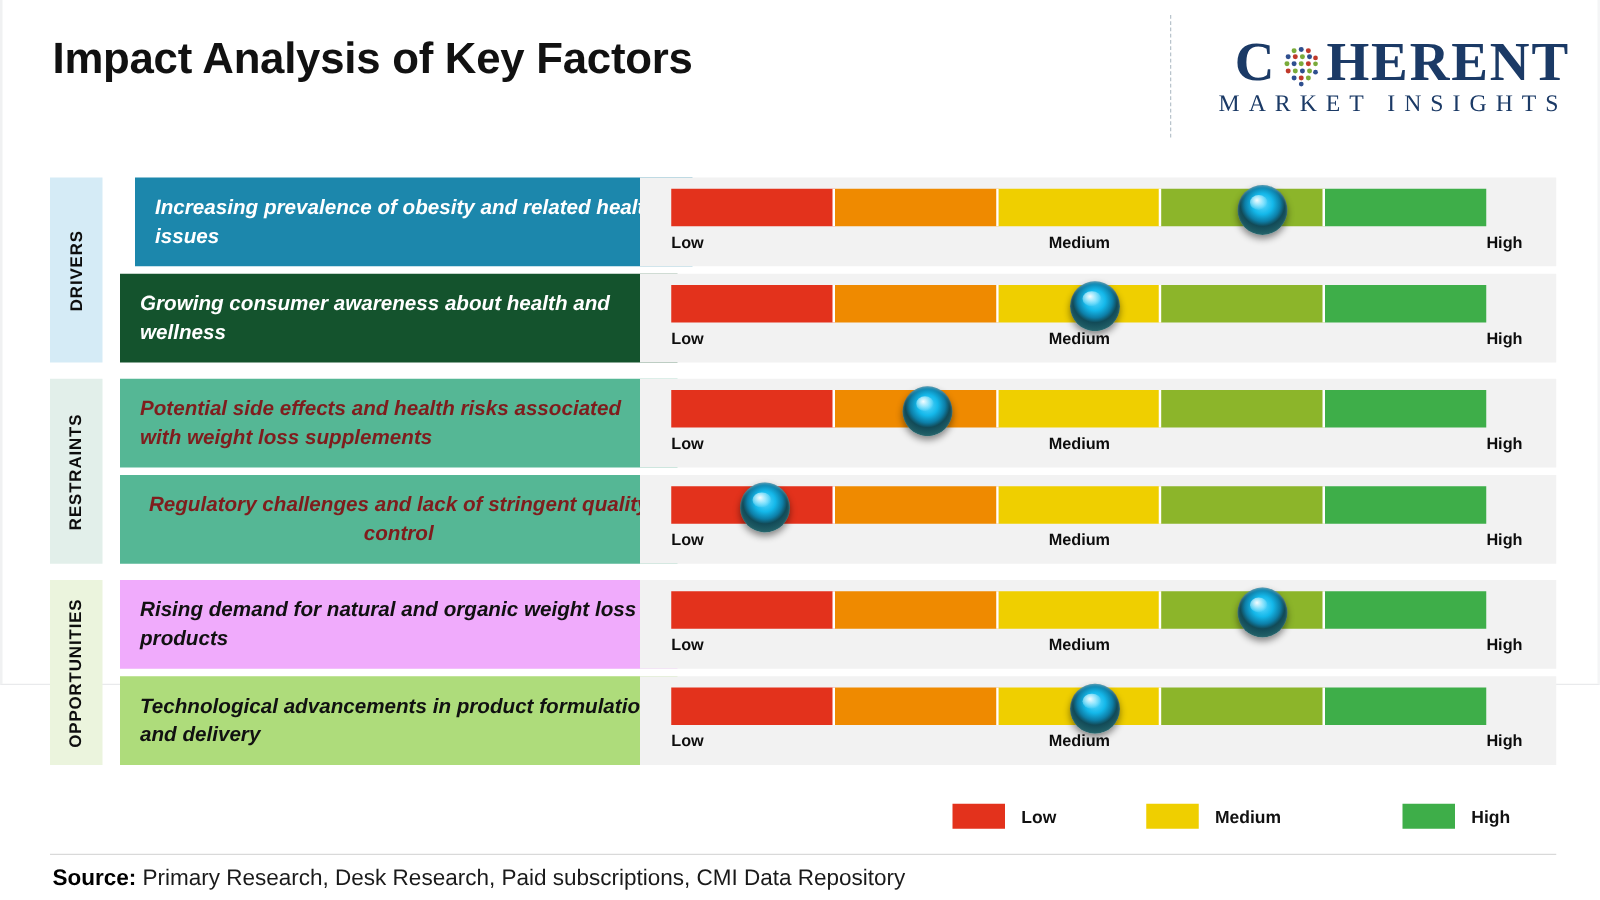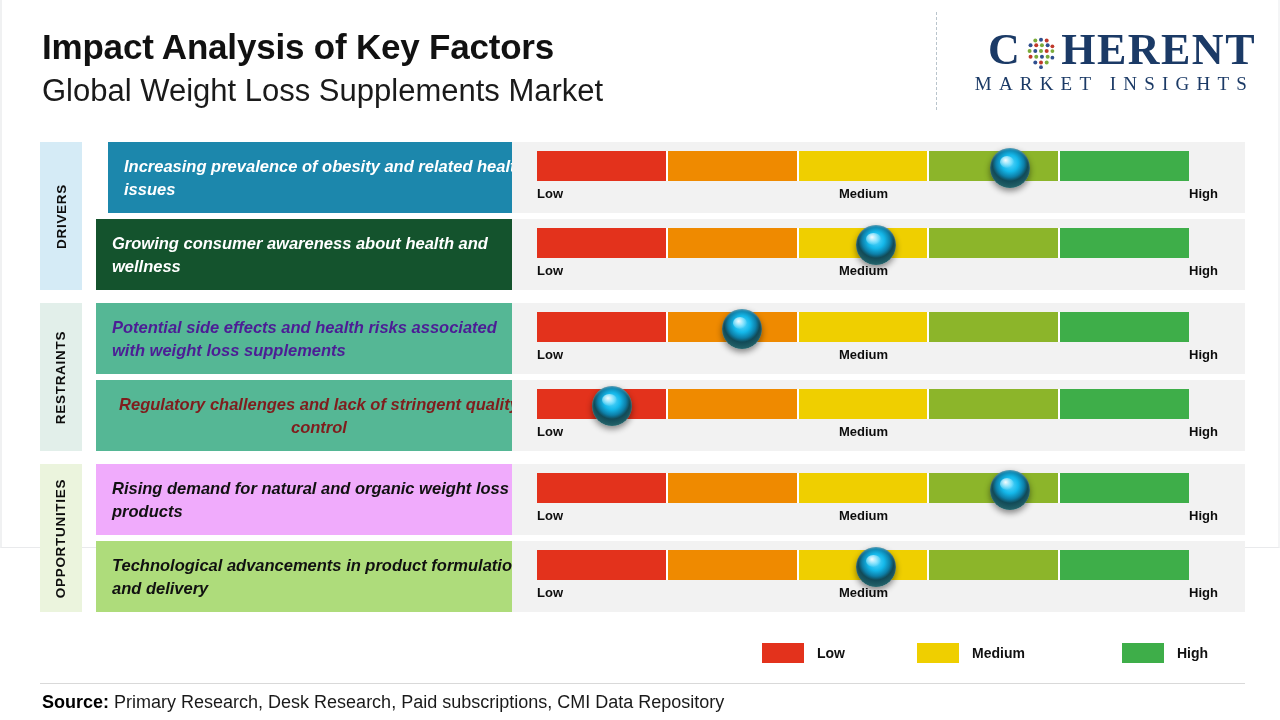--- a/index.html
+++ b/index.html
@@ -271,21 +271,20 @@
     color: #000000;
   }
 </style>
 </head>
 <body>
 
 <div id="slide">
 
   <div id="header">
     <div class="title-main">Impact Analysis of Key Factors</div>
-    <div class="title-sub">Global Weight Loss Supplements Market</div>
   </div>
 
   <div id="logo-block">
     <div id="logo-divider"></div>
     <div id="logo-inner">
       <div class="logo-word">
         <span>C</span>
         <span class="logo-globe">
           <svg viewBox="0 0 40 40" width="38" height="38" aria-hidden="true">
             <g>
@@ -366,21 +365,21 @@
           </div>
         </div>
       </div>
       <div class="cat-group" style="top: 161px; height: 148px;">
         <div class="cat-strip" style="background: rgb(226, 239, 234);">
           <div class="cat-label">RESTRAINTS</div>
         </div>
       </div>
       <div class="row" style="top: 161px;">
         <div class="factor-box" style="background: rgb(85, 183, 149);">
-          <div class="factor-text" style="color: #4c1d95;">Potential side effects and health risks associated with weight loss supplements</div>
+          <div class="factor-text" style="color: #7f1d1d;">Potential side effects and health risks associated with weight loss supplements</div>
         </div>
         <div class="gauge-panel">
           <div class="gauge-bar">
             <div class="seg" style="background: rgb(227, 50, 28);"></div>
             <div class="seg" style="background: rgb(239, 138, 0);"></div>
             <div class="seg" style="background: rgb(239, 207, 0);"></div>
             <div class="seg" style="background: rgb(140, 181, 42);"></div>
             <div class="seg" style="background: rgb(62, 174, 73);"></div>
           </div>
           <div class="marker" title="Low" style="left: 230.38px;"></div>

